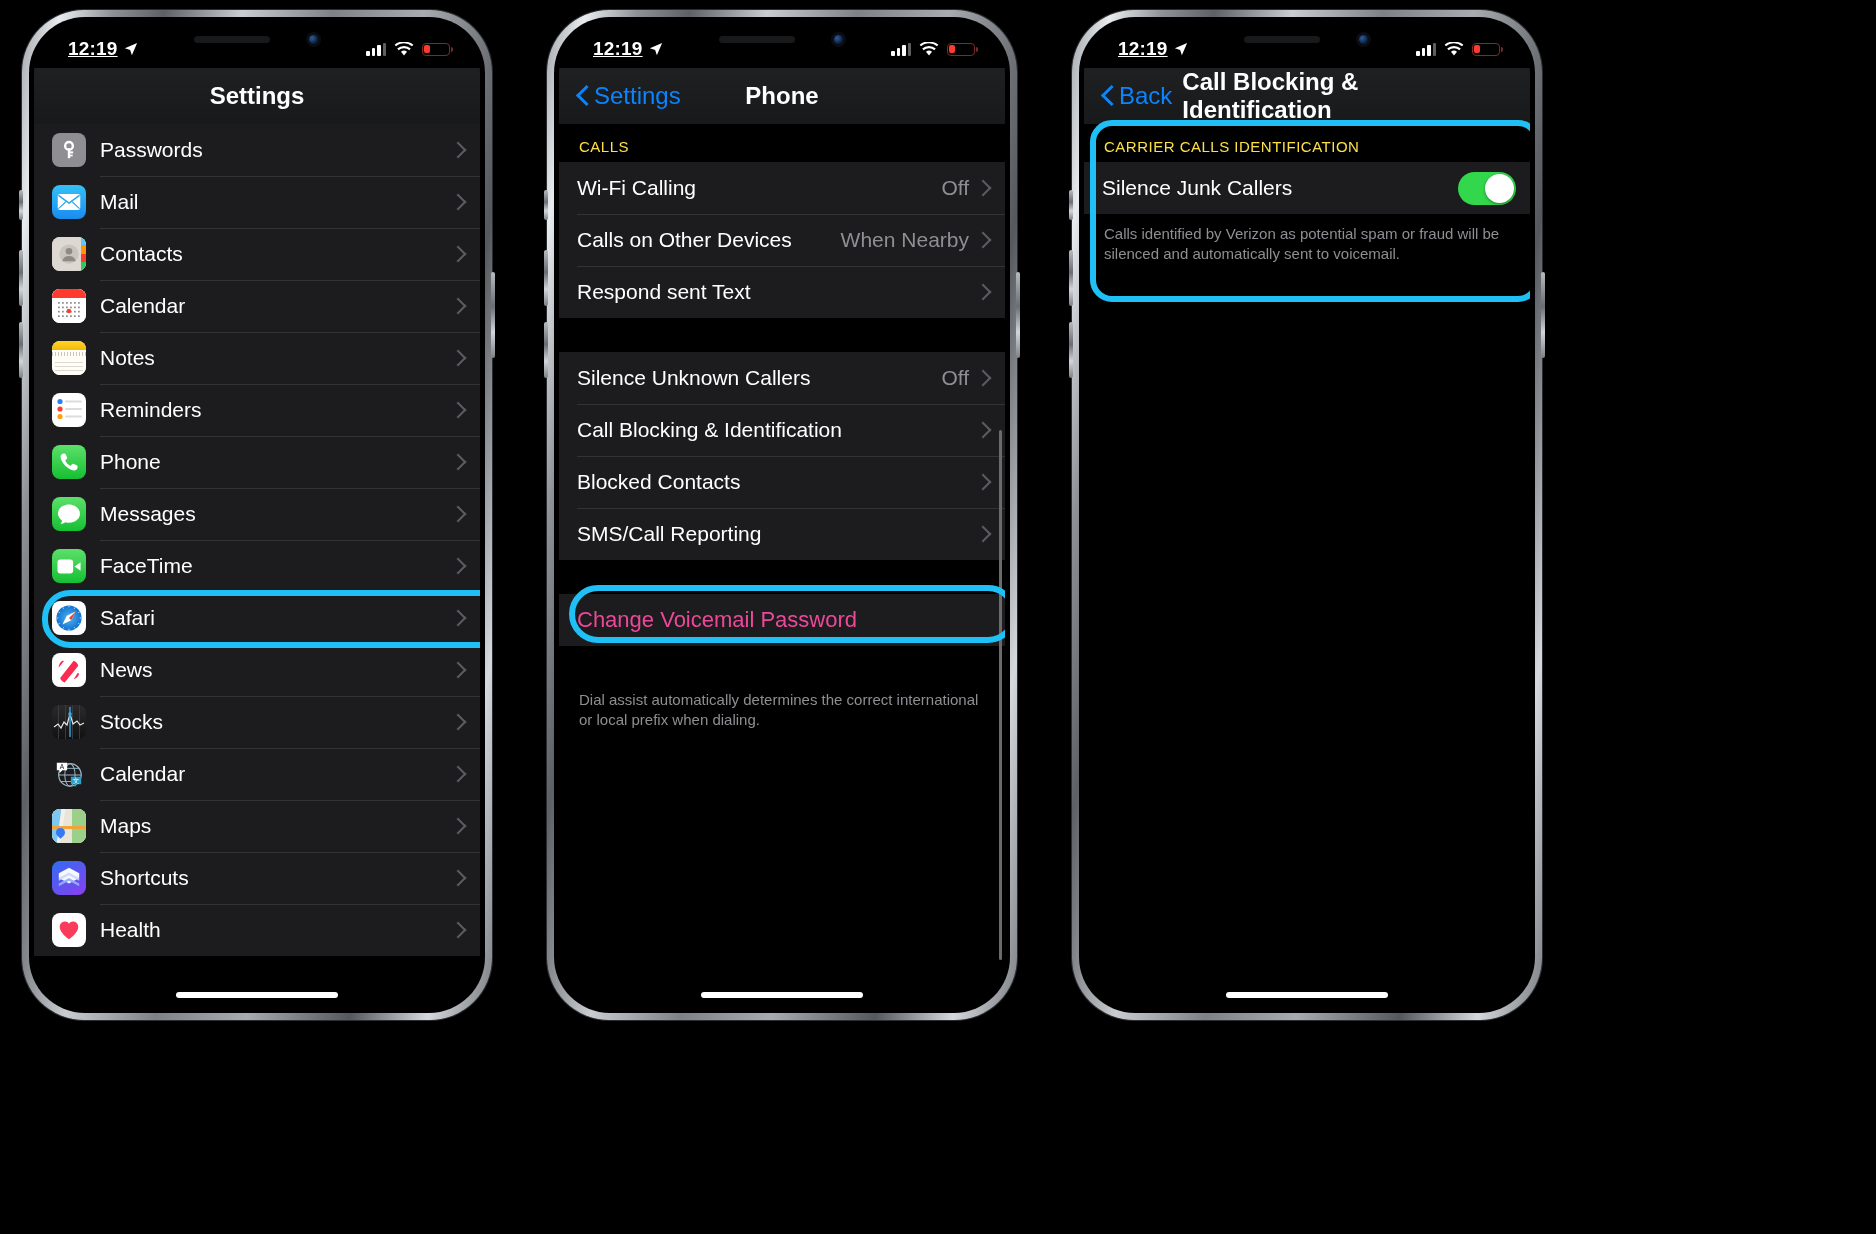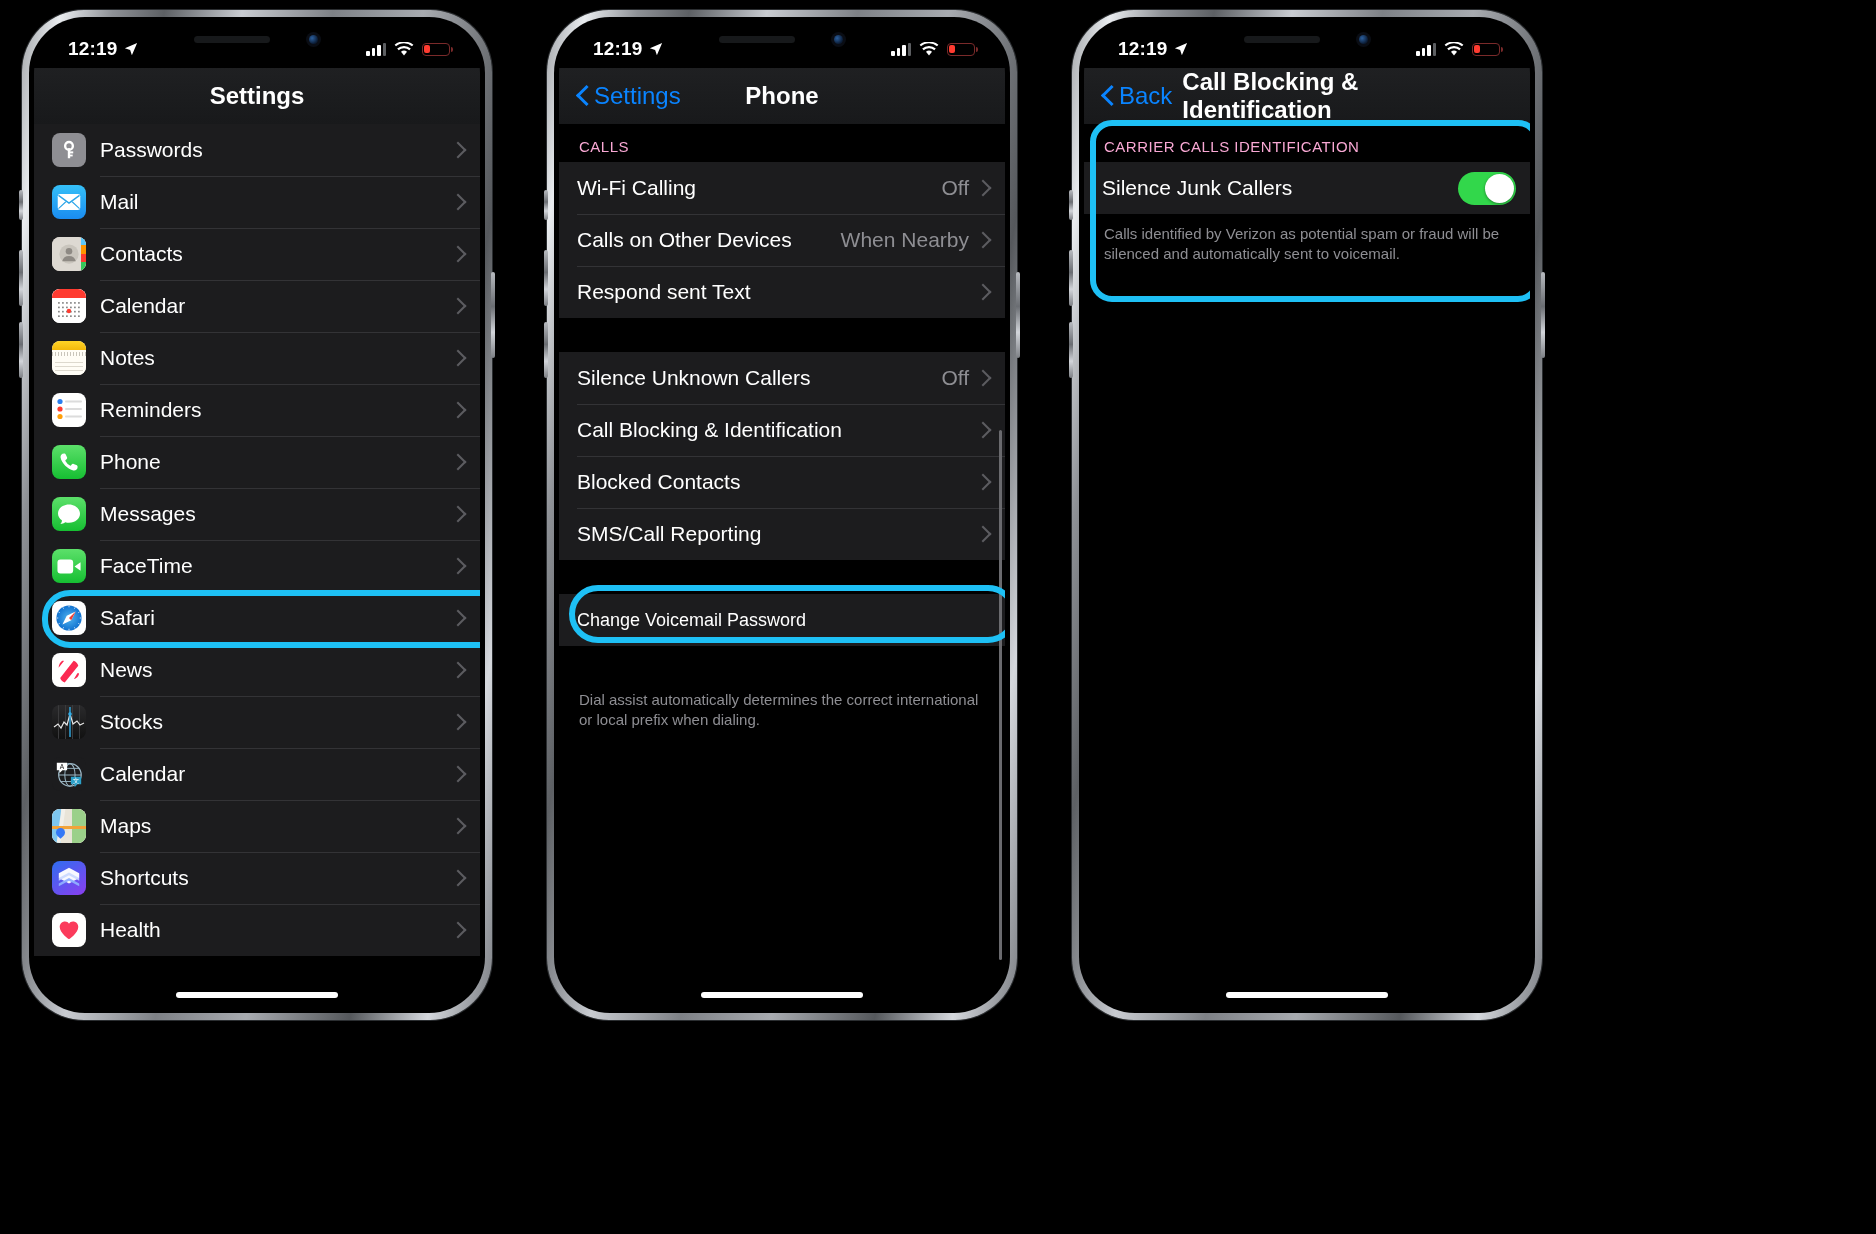--- a/index.html
+++ b/index.html
@@ -79,20 +79,21 @@
 
   
   .statusbar {
     position: relative; z-index: 20;
     height: 46px;
     display: flex; align-items: center; justify-content: space-between;
     padding: 8px 30px 0 34px;
     color: #fff;
     font-size: 19px; font-weight: bold;
     letter-spacing: 0.2px;
+    text-decoration: underline;
   }
   .sb-left { display:flex; align-items:center; gap:6px; }
   .loc-arrow { display:inline-block; width:14px; height:14px; }
   .sb-right { display:flex; align-items:center; gap:8px; }
   .bars { display:flex; align-items:flex-end; gap:2px; height:13px; }
   .bars i { display:block; width:3.5px; background:#fff; border-radius:1px; }
   .bars i:nth-child(1){height:5px}
   .bars i:nth-child(2){height:8px}
   .bars i:nth-child(3){height:11px}
   .bars i:nth-child(4){height:13px; background:#5c5e61}
@@ -156,24 +157,24 @@
   .row-label { color:#fff; font-size:21px; flex:1; }
   .row-value { color:#8e8e93; font-size:21px; margin-right:8px; }
   .chev-r { width:12px; height:12px; margin-right:16px; position:relative; flex:none; }
   .chev-r::before {
     content:''; position:absolute; left:0; top:0;
     width:10px; height:10px;
     border-right: 2.6px solid #5c5c60;
     border-top: 2.6px solid #5c5c60;
     transform: rotate(45deg);
   }
-  .row-link { color:#ffffff; font-size:18px; }
+  .row-link { color:#ec4899; font-size:22px; }
 
   .sec-header {
-    color:#f9a8d4; font-size:15px; letter-spacing:0.5px;
+    color:#fde047; font-size:15px; letter-spacing:0.5px;
     padding: 14px 0 7px 20px;
     background:#000;
   }
   .footer-note {
     color:#8e8e93; font-size:15px; line-height:1.35;
     padding: 10px 22px 0 20px;
   }
 
   
   .appicon {

